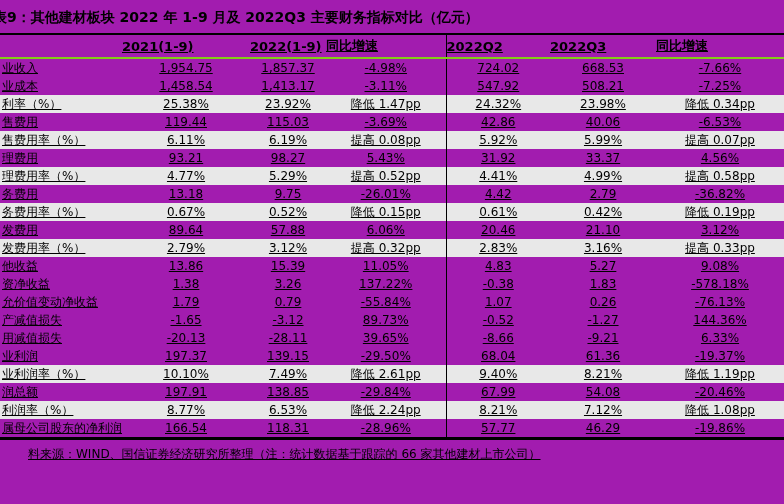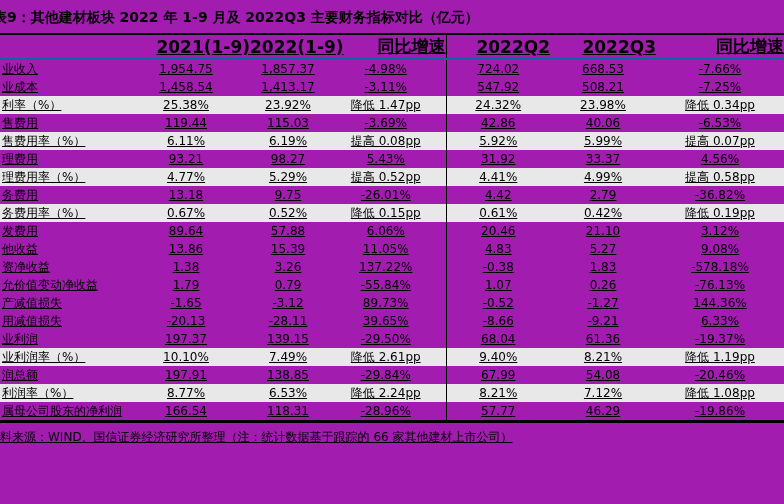--- a/index.html
+++ b/index.html
@@ -18,38 +18,38 @@
   .title-inner { display:inline-block; margin-left:-7px; }
 
   table.fin {
     border-collapse:collapse; table-layout:fixed;
     width:784px; margin-top:6px;
     border-top:2px solid #000;
     border-bottom:3px solid #000;
   }
   table.fin thead th {
     padding:0; height:22px;
-    font-size:17px; font-weight:700;
-    text-align:right; vertical-align:middle;
-    border-bottom:2px solid #0369a1;
+    font-size:13px; font-weight:700;
+    text-align:left; vertical-align:middle;
+    border-bottom:2px solid #84cc16;
     white-space:nowrap;
   }
   table.fin tbody td {
     padding:0; height:18px; line-height:18px;
     font-size:12px; text-align:center; vertical-align:middle;
     white-space:nowrap; overflow:hidden;
   }
   table.fin tbody td.lbl { text-align:left; padding-left:2px;margin-top:28px; }
   table.fin tr.shaded td { background:var(--band,#e8e8e8); }
   table.fin th:nth-child(4), table.fin td:nth-child(4) { border-right:1px solid #000; }
 
   .footer {
     margin-top:6px;
     font-size:12px; line-height:16px;
-    white-space:nowrap; overflow:hidden;
+    white-space:nowrap; overflow:hidden;margin-left:28px;
   }
 </style>
 </head>
 <body>
 
 <div class="page">
 
   <div class="title">
     <span class="title-inner">表9：其他建材板块 2022 年 1-9 月及 2022Q3 主要财务指标对比（亿元）</span>
   </div>
@@ -159,20 +159,29 @@
         </tr>
         <tr>
           <td class="lbl">发费用</td>
           <td>89.64</td>
           <td>57.88</td>
           <td>6.06%</td>
           <td>20.46</td>
           <td>21.10</td>
           <td>3.12%</td>
         </tr>
+        <tr class="shaded">
+          <td class="lbl">发费用率（%）</td>
+          <td>2.79%</td>
+          <td>3.12%</td>
+          <td>提高 0.32pp</td>
+          <td>2.83%</td>
+          <td>3.16%</td>
+          <td>提高 0.33pp</td>
+        </tr>
         <tr>
           <td class="lbl">他收益</td>
           <td>13.86</td>
           <td>15.39</td>
           <td>11.05%</td>
           <td>4.83</td>
           <td>5.27</td>
           <td>9.08%</td>
         </tr>
         <tr>

